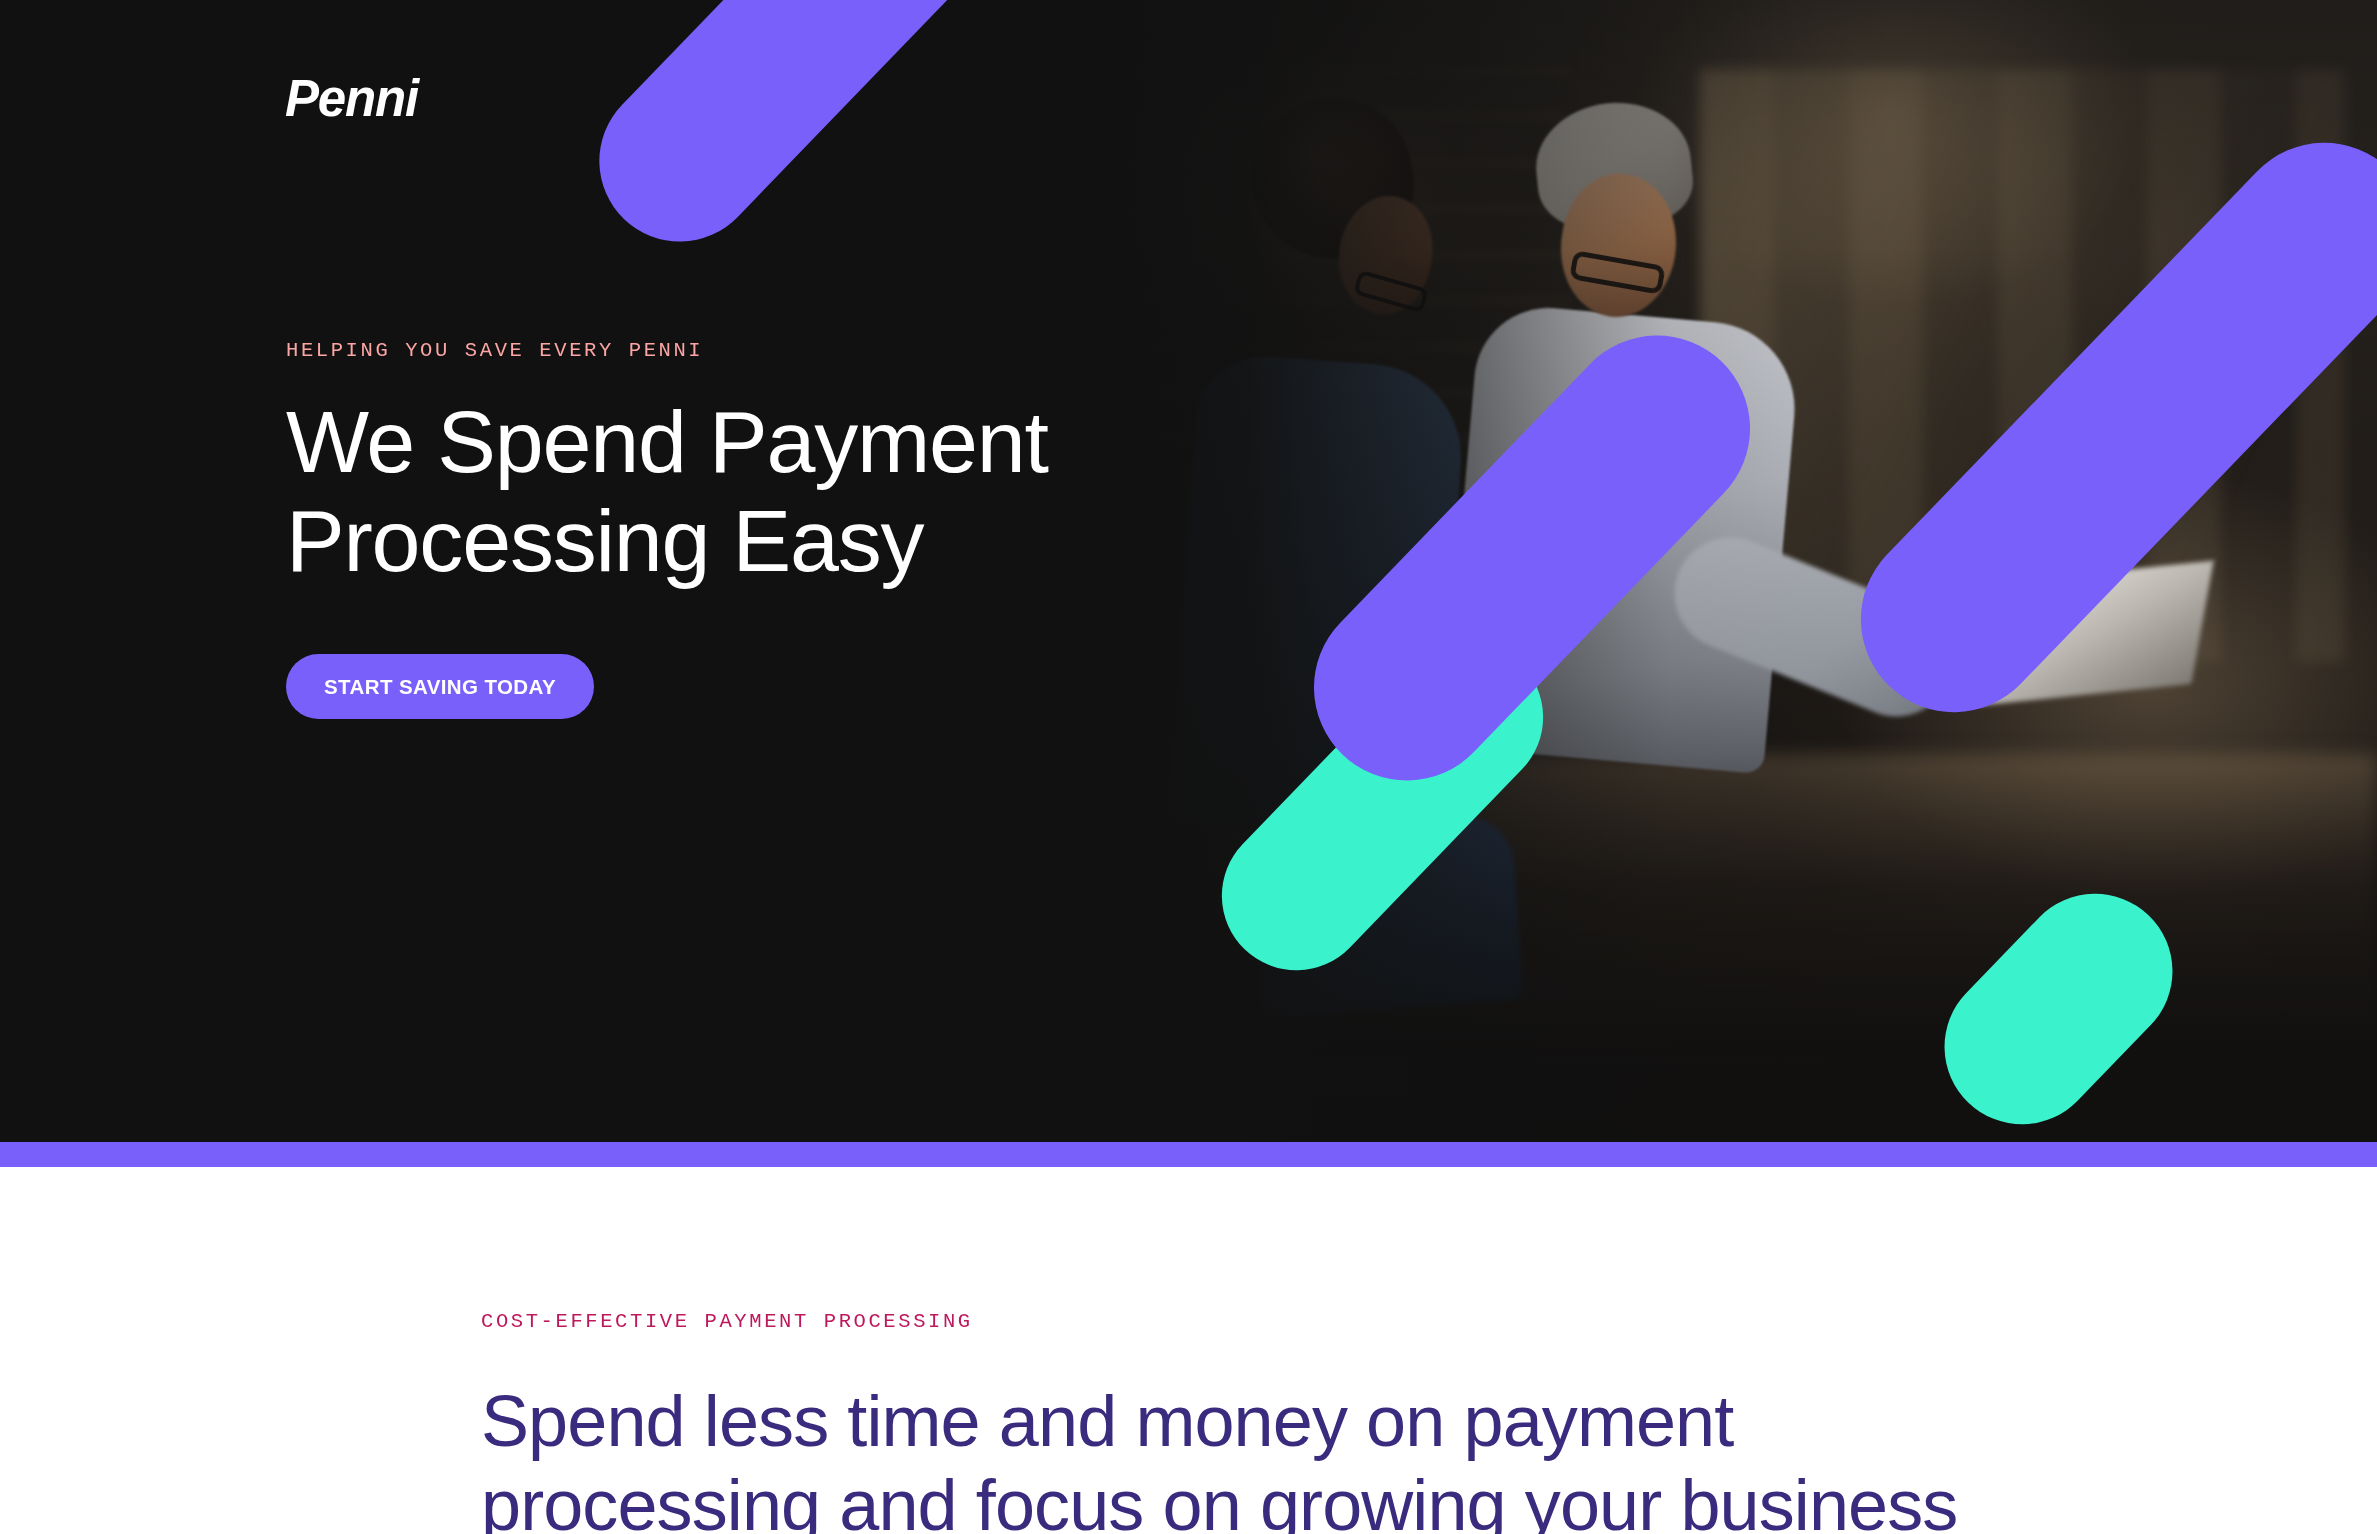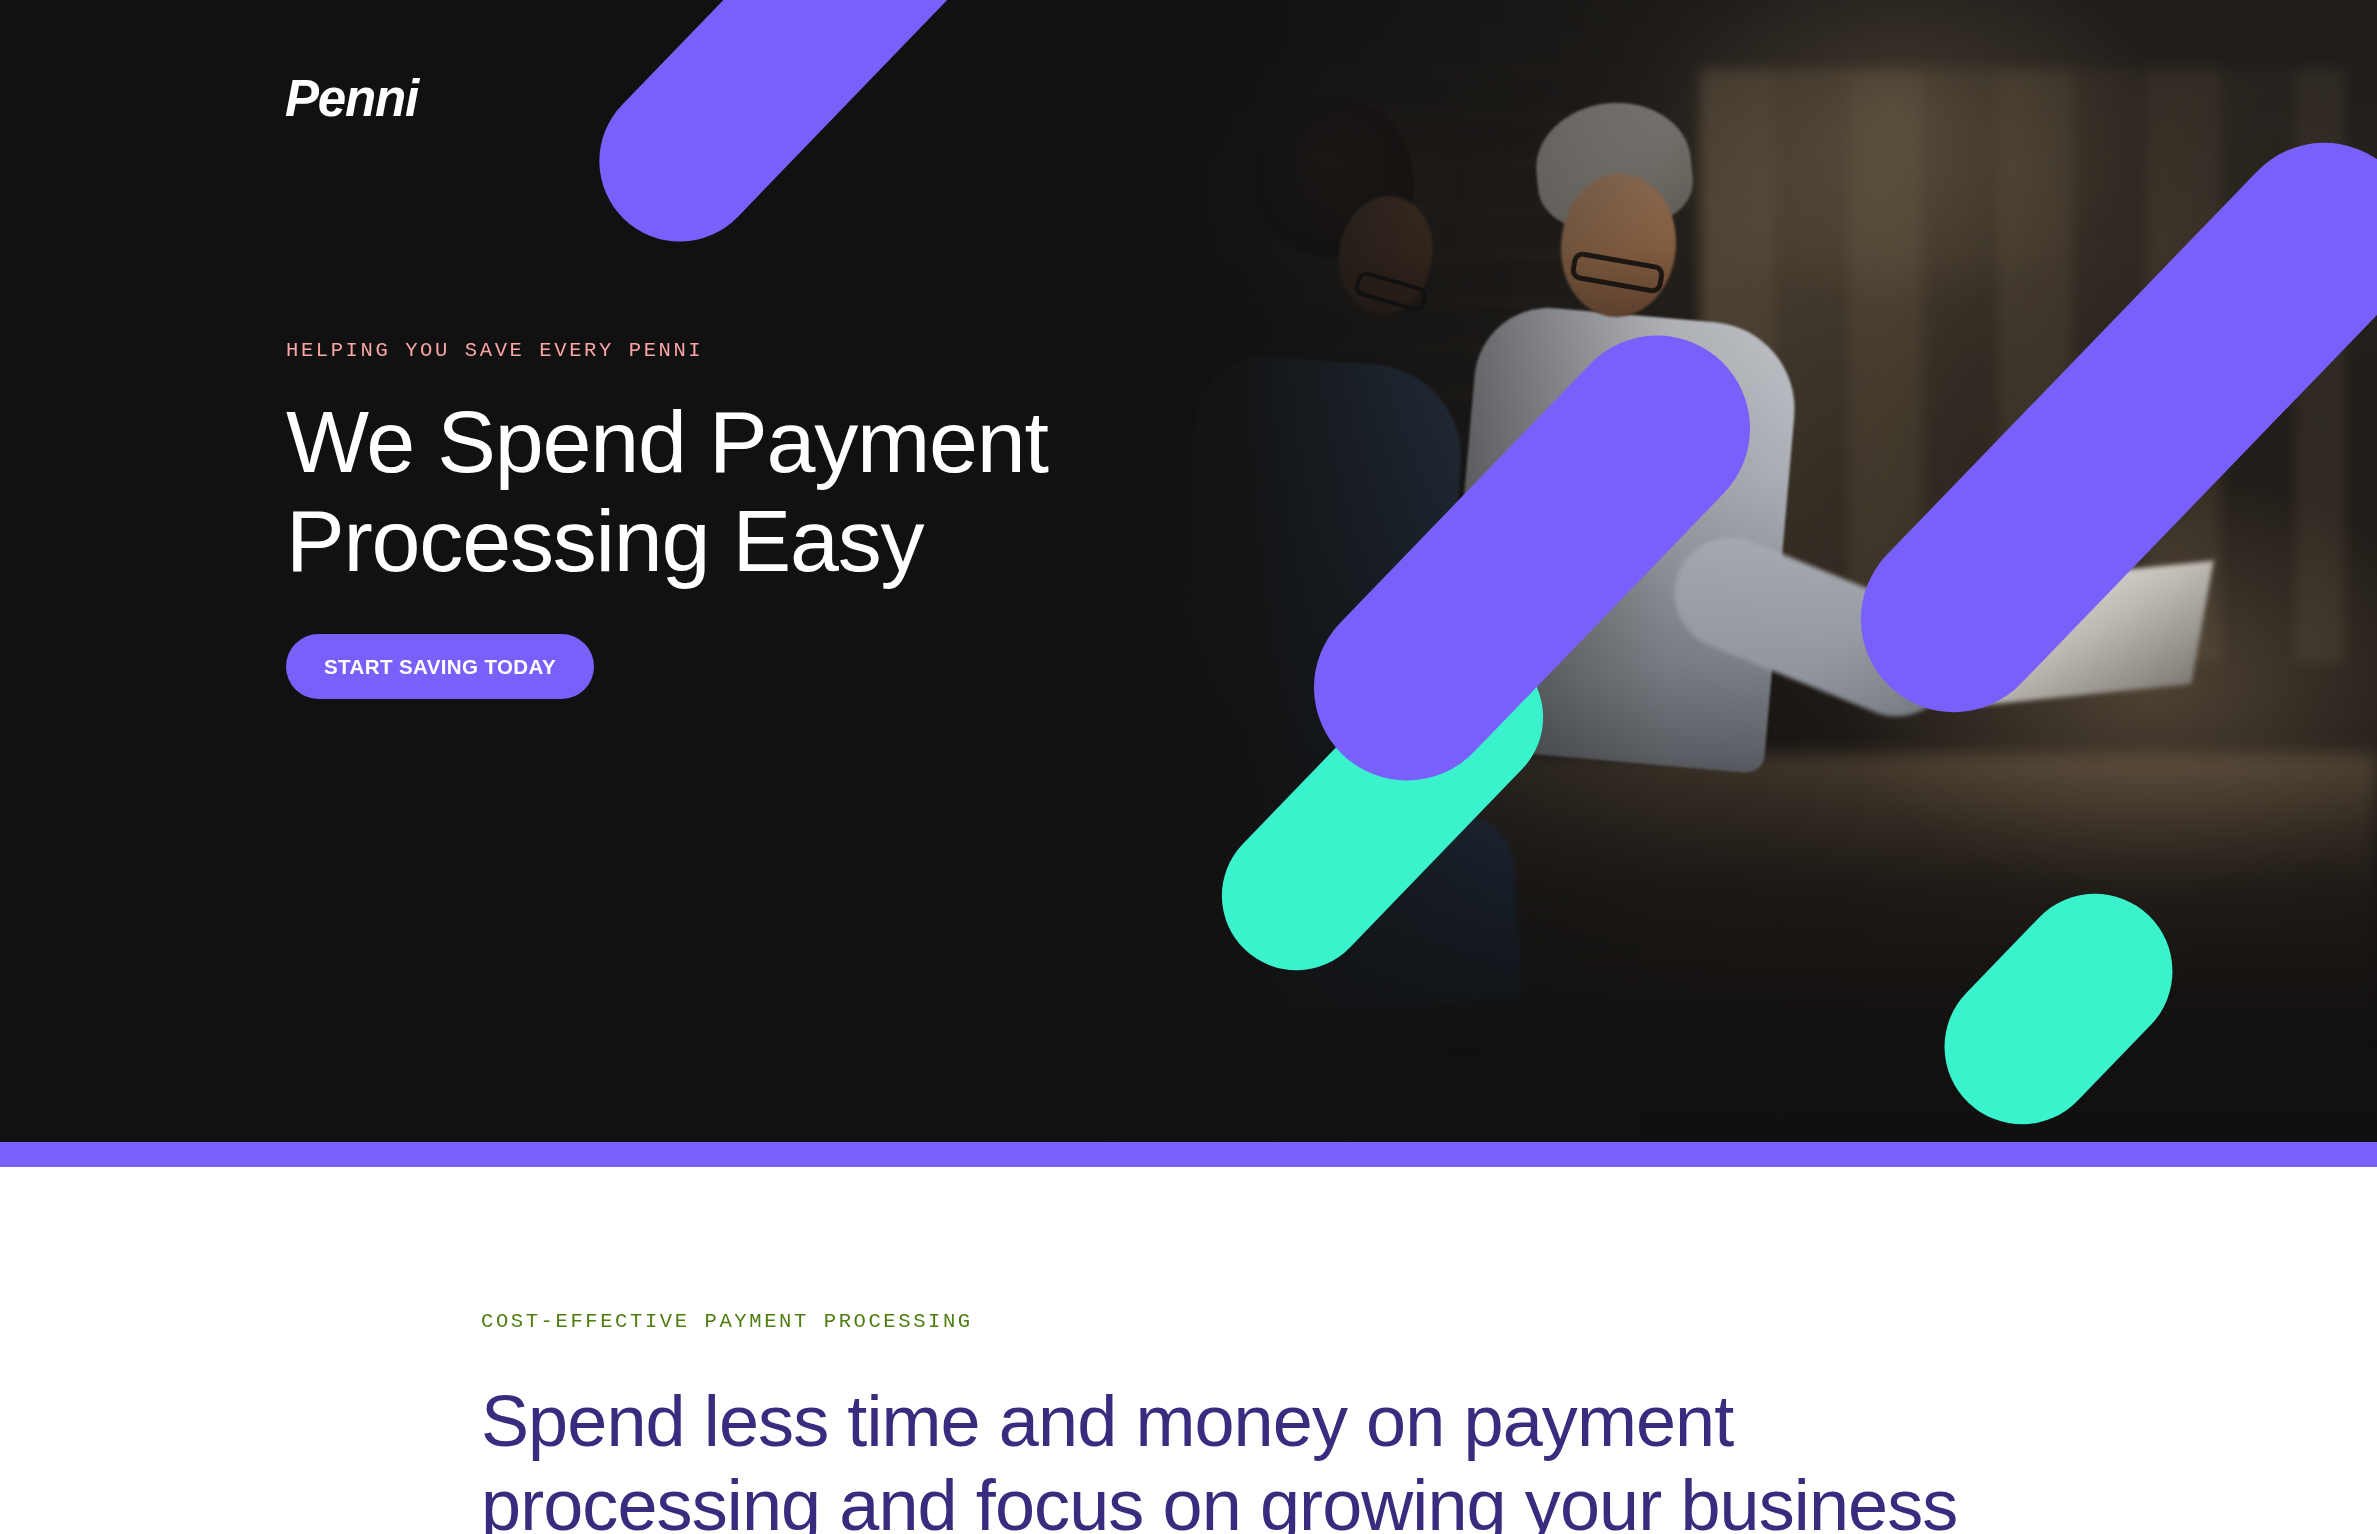--- a/index.html
+++ b/index.html
@@ -169,21 +169,21 @@
     font-family:Liberation Mono, monospace;
     font-size:20.5px; letter-spacing:2.6px; color:#fca5a5;
     text-transform:uppercase; line-height:1;
   }
   .hero-title {
     margin-top:30px;
     font-size:88px; font-weight:400; color:#ffffff;
     line-height:1.13; letter-spacing:-1.2px;
   }
   .hero-cta {
-    display:inline-block; margin-top:44px;
+    display:inline-block; margin-top:64px;
     background:#7a60fb; color:#ffffff;
     border:none; border-radius:6200px;
     padding:20.5px 38px;
     font-family:"Liberation Sans", sans-serif;
     font-size:20.5px; font-weight:700; letter-spacing:0.4px;
     cursor:pointer;
   }
 
   
   .divider-band {
@@ -194,21 +194,21 @@
 
   
   .section-two {
     position:absolute; left:0; top:1168px;
     width:2377px; height:366px;
     background:#ffffff;
   }
   .sec2-inner { position:absolute; left:481px; top:144px; width:1550px; }
   .sec2-eyebrow {
     font-family:"Liberation Mono", "DejaVu Sans Mono", monospace;
-    font-size:20.5px; letter-spacing:2.6px; color:#4d7c0f;
+    font-size:20.5px; letter-spacing:2.6px; color:#be185d;
     text-transform:uppercase; line-height:1;
   }
   .sec2-title {
     margin-top:46px;
     font-size:72px; font-weight:400; color:#3a2b7e;
     line-height:1.18; letter-spacing:-0.9px;
   }
 </style>
 </head>
 <body>

